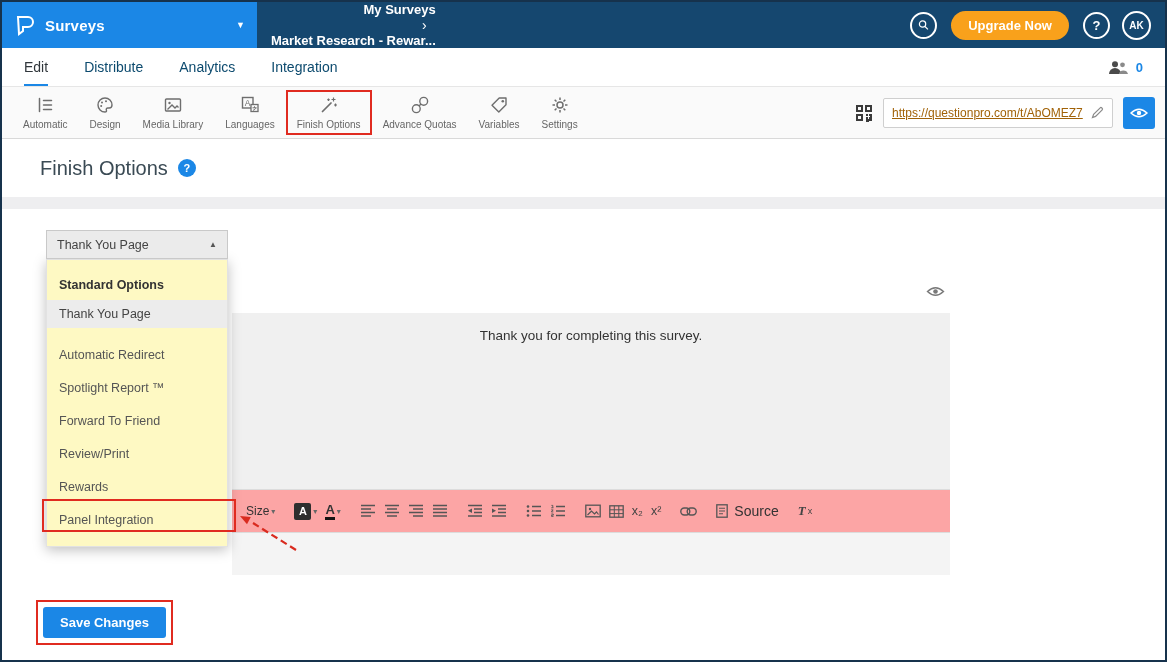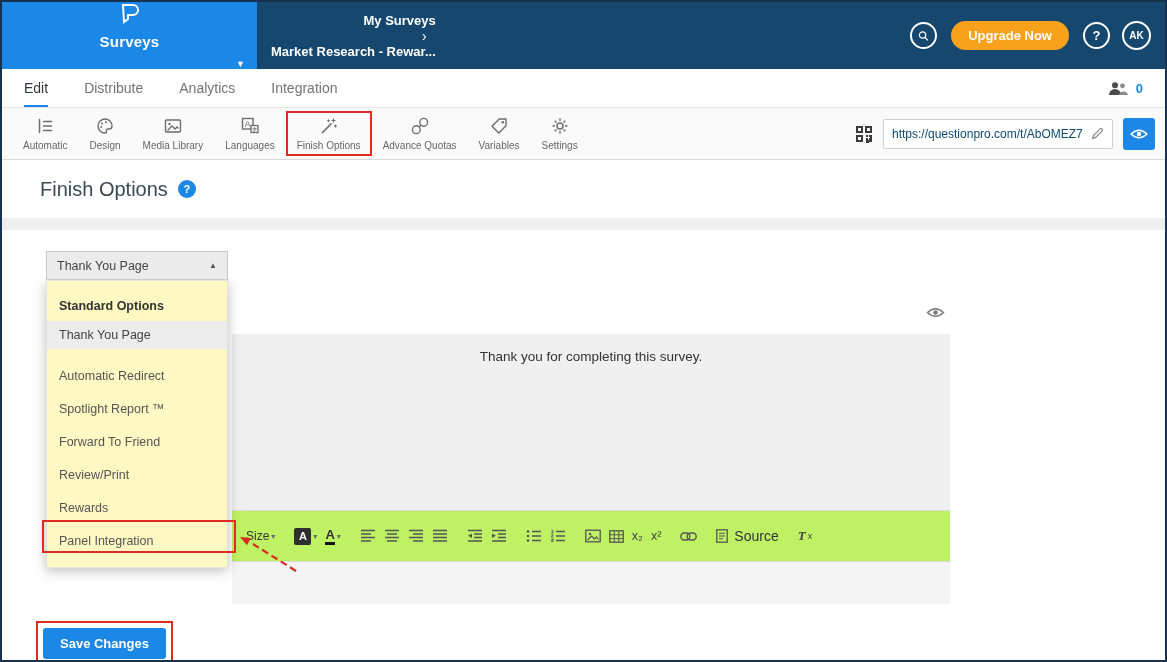--- a/index.html
+++ b/index.html
@@ -5,55 +5,55 @@
   * { box-sizing: border-box; }
   html,body { margin:0; padding:0; }
   body { font-family:"Liberation Sans", sans-serif; background:#fff; }
 
   .screen { width:1167px; height:662px; border:2px solid #16324C; position:relative;
             overflow:hidden; background:#fff; display:flex; flex-direction:column; }
 
   
   .topbar { flex:0 0 40px; display:flex; }
   .topbar-left { width:255px; background:#1B87E6; display:flex; align-items:center;
-                 padding:0 12px; gap:9px; cursor:pointer;flex-direction:column; }
+                 padding:0 12px; gap:9px; cursor:pointer; }
   .product { color:#fff; font-size:15px; font-weight:700; letter-spacing:.2px; }
   .tl-caret { margin-left:auto; color:#fff; font-size:9px; }
   .topbar-main { flex:1; background:#15476F; display:flex; align-items:center; padding:0 14px; }
   .crumb { color:#fff; font-size:13px; font-weight:600; white-space:nowrap; cursor:pointer; }
   .crumb-sep { color:#fff; margin:0 9px; font-size:14px; }
   .tb-spacer { flex:1; }
   .icon-circle { width:27px; height:27px; border:2px solid #fff; border-radius:50%;
                  display:flex; align-items:center; justify-content:center; color:#fff;
                  font-weight:700; font-size:13px; cursor:pointer; background:transparent; }
   .upgrade { background:#F9A11B; border:none; color:#fff; font-weight:700; font-size:13px;
              padding:7px 17px; border-radius:15px; margin:0 14px; font-family:inherit; cursor:pointer; }
   .avatar { width:29px; height:29px; border:2px solid #fff; border-radius:50%; display:flex;
             align-items:center; justify-content:center; color:#fff; font-size:10px; font-weight:700;
             margin-left:12px; cursor:pointer; }
 
   
   .nav-row { flex:0 0 38px; background:#fff; display:flex; align-items:stretch; padding:0 22px; }
-  .tab { display:flex; align-items:center; margin-right:36px; font-size:14px; color:#737373;
+  .tab { display:flex; align-items:center; margin-right:36px; font-size:14px; color:#0c4a6e;
          border-bottom:2px solid transparent; padding-top:2px; cursor:pointer; }
   .tab.active { color:#30363B; border-bottom-color:#1B87E6; }
   .collab { margin-left:auto; display:flex; align-items:center; gap:7px; cursor:pointer; }
   .collab-count { color:#1B87E6; font-size:13px; font-weight:700; }
 
   
   .ribbon { flex:0 0 53px; background:#FAFAFA; border-top:1px solid #E6E6E6;
             border-bottom:1px solid #D9D9D9; display:flex; align-items:center; padding:0 10px; }
   .tool { display:flex; flex-direction:column; align-items:center; justify-content:center;
           gap:4px; padding:5px 11px; cursor:pointer; }
   .tool-label { font-size:10px; color:#666; white-space:nowrap; }
   .tool.highlighted { border:2px solid #E02B20; padding:3px 9px; }
   .ribbon-right { margin-left:auto; display:flex; align-items:center; gap:10px; }
   .url-box { width:230px; height:30px; background:#fff; border:1px solid #CFCFCF; border-radius:2px;
              display:flex; align-items:center; padding:0 8px; gap:6px; cursor:text; }
-  .url-text { flex:1; font-size:12px; color:#0c4a6e; white-space:nowrap; overflow:hidden; }
+  .url-text { flex:1; font-size:12px; color:#a16207; white-space:nowrap; overflow:hidden;text-decoration:underline; }
   .preview-btn { width:32px; height:32px; background:#1B87E6; border:none; border-radius:3px;
                  display:flex; align-items:center; justify-content:center; cursor:pointer; }
 
   
   .title-band { flex:0 0 58px; background:#fff; display:flex; align-items:center; padding:0 38px; gap:10px; }
   .page-title { font-size:20px; color:#3A4A54; font-weight:400; margin:0; }
   .help-badge { width:18px; height:18px; border-radius:50%; background:#1B87E6; color:#fff;
                 font-size:11px; font-weight:700; display:flex; align-items:center;
                 justify-content:center; cursor:pointer; }
   .band-gap { flex:0 0 12px; background:#EEEEF0; }
@@ -78,21 +78,21 @@
 
   .rewards-annotation { position:absolute; left:40px; top:290px; width:194px; height:33px;
                         border:2px solid #E02B20; z-index:8; pointer-events:none; }
   .arrow-svg { position:absolute; left:230px; top:300px; z-index:9; pointer-events:none; }
 
   .editor-eye { position:absolute; left:924px; top:76px; cursor:pointer; }
 
   .editor { position:absolute; left:230px; top:104px; width:718px; }
   .ed-preview { height:176px; background:#F0F0F0; text-align:center; padding-top:15px; }
   .ed-message { font-size:13.5px; color:#333; margin:0; }
-  .ed-toolbar { height:52px; background:#bef264; border-top:1px solid #DCDCDC;
+  .ed-toolbar { height:44px; background:#fca5a5; border-top:1px solid #DCDCDC;
                 border-bottom:1px solid #DCDCDC; display:flex; align-items:center; padding:0 14px; }
   .ed-body { height:42px; background:#F4F4F4; }
 
   .ed-btn { display:flex; align-items:center; gap:2px; margin-right:8px; cursor:pointer; color:#444; }
   .sep { width:11px; }
   .size-label { font-size:12px; color:#333; }
   .mini-caret { font-size:8px; color:#666; }
   .swatch-a { width:17px; height:17px; background:#2E2E2E; color:#fff; font-size:11px; font-weight:700;
               display:flex; align-items:center; justify-content:center; border-radius:2px; }
   .color-a { font-size:13px; font-weight:700; color:#333; border-bottom:3px solid #141414;

